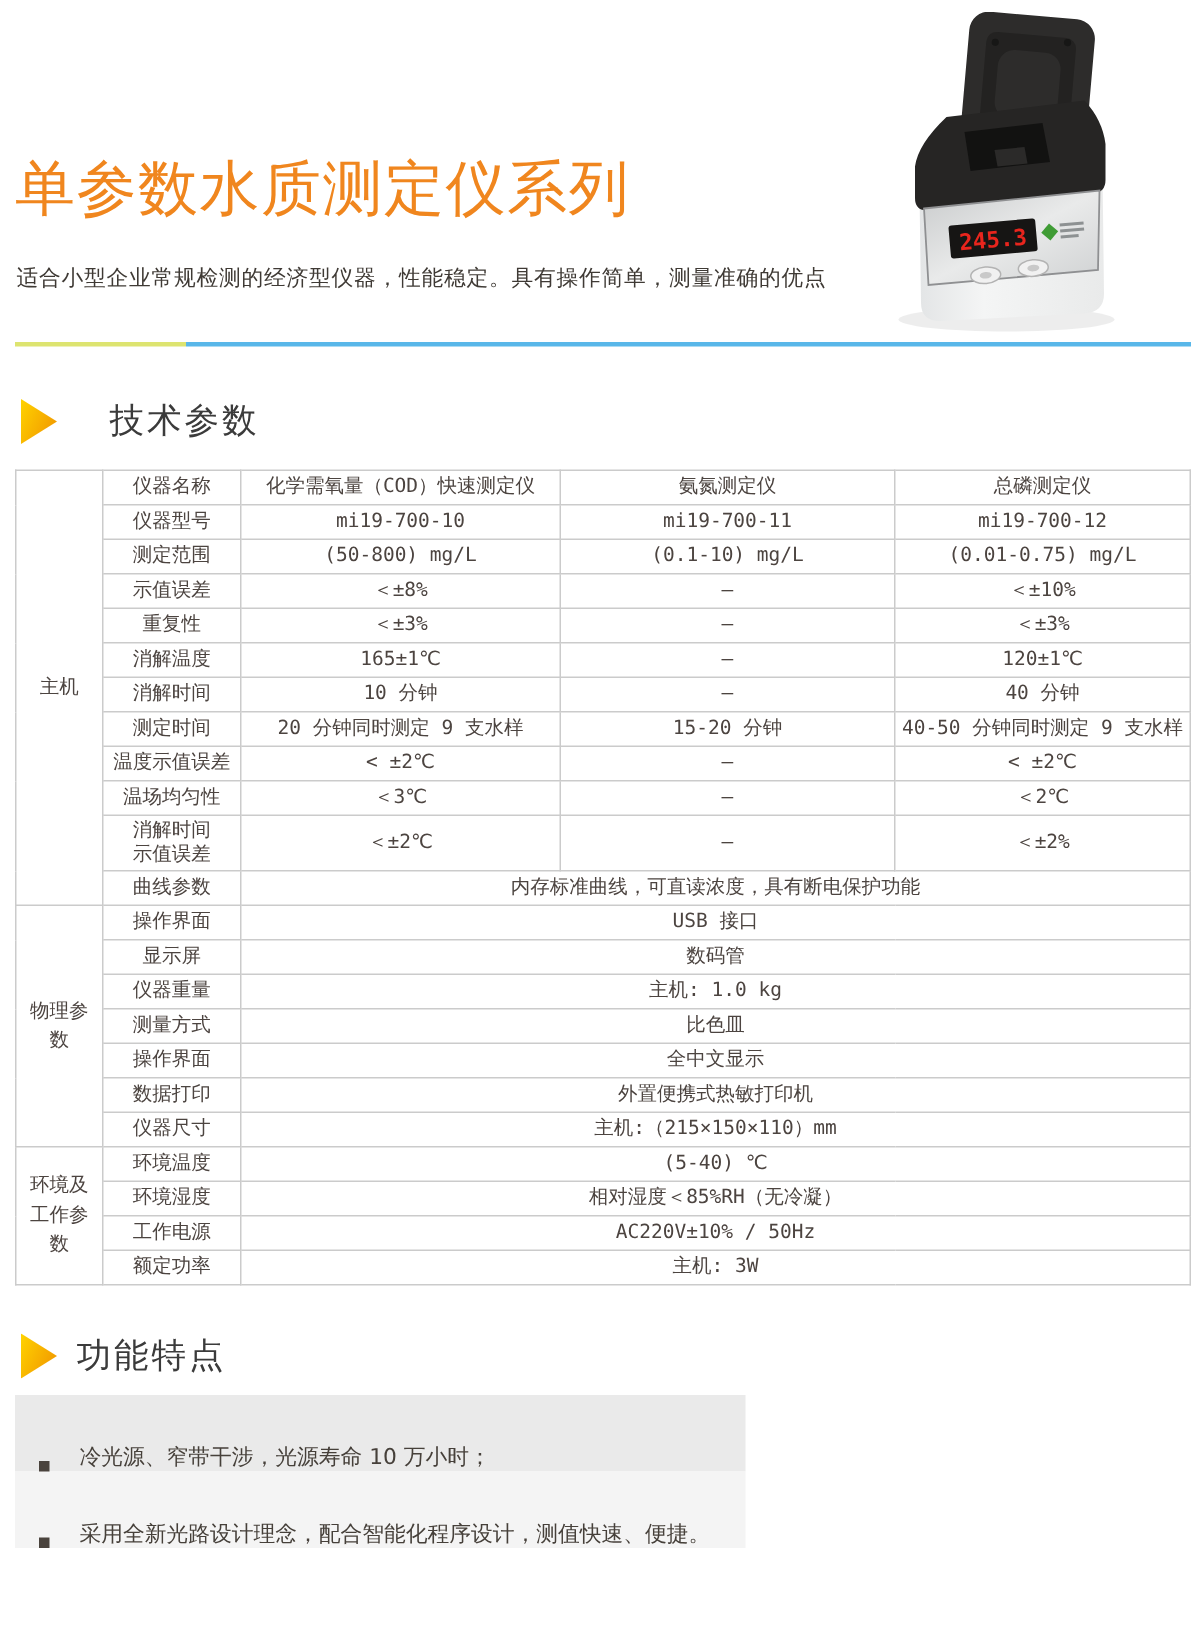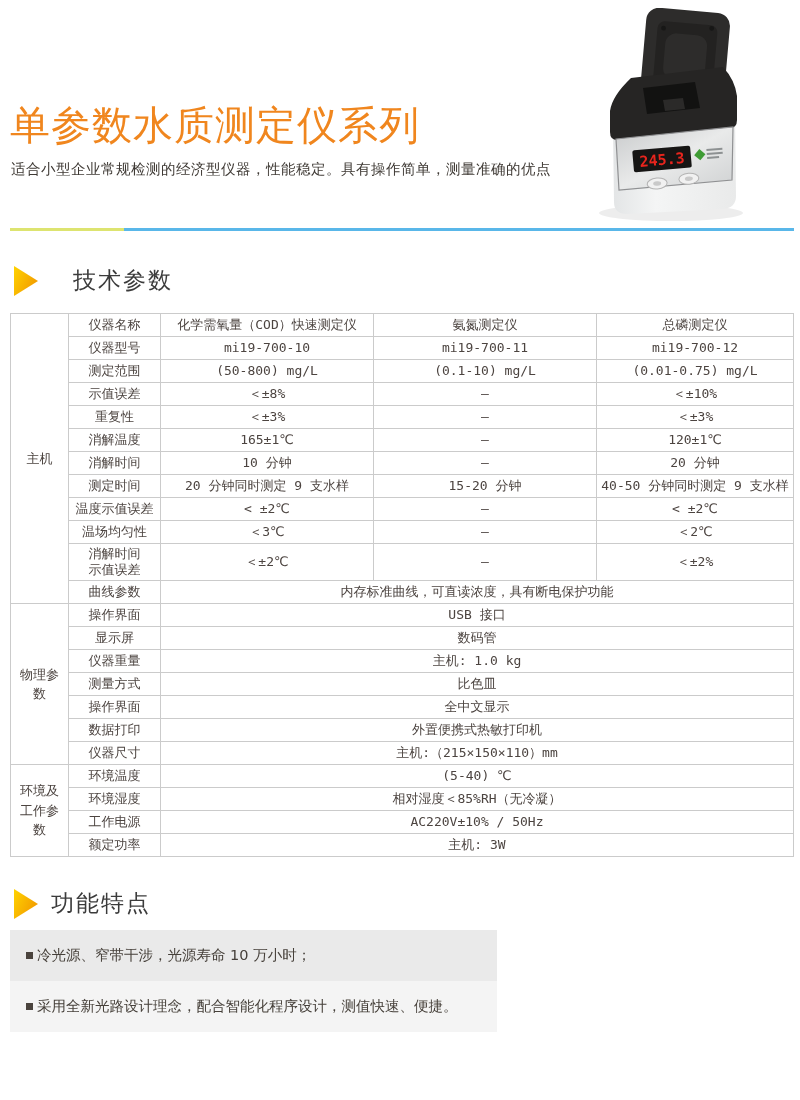--- a/index.html
+++ b/index.html
@@ -7,21 +7,21 @@
   body { font-family:"DejaVu Sans","Liberation Sans",sans-serif; color:#4a433d; }
   .page { position:relative; width:800px; height:1100px; background:#fff; overflow:hidden; }
 
   
   .main-title {
     position:absolute; left:10px; top:98px;
     font-size:40px; font-weight:normal; letter-spacing:1px;
     color:#f0861e; white-space:nowrap;
   }
   .subtitle {
-    position:absolute; left:11px; top:160px;
+    position:absolute; left:11px; top:176px;
     font-size:14.5px; color:#3f3a35; letter-spacing:0.5px; white-space:nowrap;
   }
   .product-art { position:absolute; left:583px; top:8px; width:172px; height:218px; }
 
   .divider { position:absolute; left:10px; top:228px; width:784px; height:3px; display:flex; }
   .divider .seg-green { width:114px; height:3px; background:#dde470; }
   .divider .seg-blue  { flex:1; height:3px; background:#59b7e9; }
 
   
   .section-head { position:absolute; left:14px; display:flex; align-items:center; gap:13px; }
@@ -41,21 +41,21 @@
     border:1px solid #cbcbcb; text-align:center; vertical-align:middle;
     height:23px; padding:1px 4px; line-height:1.25;
   }
   .spec-table tr.tall td { height:37px; }
   .spec-table td.param-cell { white-space:pre-line; }
   .spec-table td.group-cell { white-space:normal; line-height:1.5; }
 
   
   .feature-list { position:absolute; left:10px; top:930px; width:487px; }
   .feature-item {
-    display:flex; align-items:center; gap:4px;
+    display:flex; align-items:flex-end; gap:20px;
     height:51px; padding:0 16px; font-size:14.5px; color:#46403a;
   }
   .feature-item:nth-child(odd)  { background:#eaeaea; }
   .feature-item:nth-child(even) { background:#f4f4f4; }
   .feature-item .bullet {
     width:7px; height:7px; background:#4a433d; flex:0 0 7px; display:inline-block;
   }
 </style>
 </head>
 <body>
@@ -177,21 +177,21 @@
         <tr>
           <td class="param-cell">消解温度</td>
           <td>165±1℃</td>
           <td>—</td>
           <td>120±1℃</td>
         </tr>
         <tr>
           <td class="param-cell">消解时间</td>
           <td>10 分钟</td>
           <td>—</td>
-          <td>20 分钟</td>
+          <td>40 分钟</td>
         </tr>
         <tr>
           <td class="param-cell">测定时间</td>
           <td>20 分钟同时测定 9 支水样</td>
           <td>15-20 分钟</td>
           <td>40-50 分钟同时测定 9 支水样</td>
         </tr>
         <tr>
           <td class="param-cell">温度示值误差</td>
           <td>&lt; ±2℃</td>

